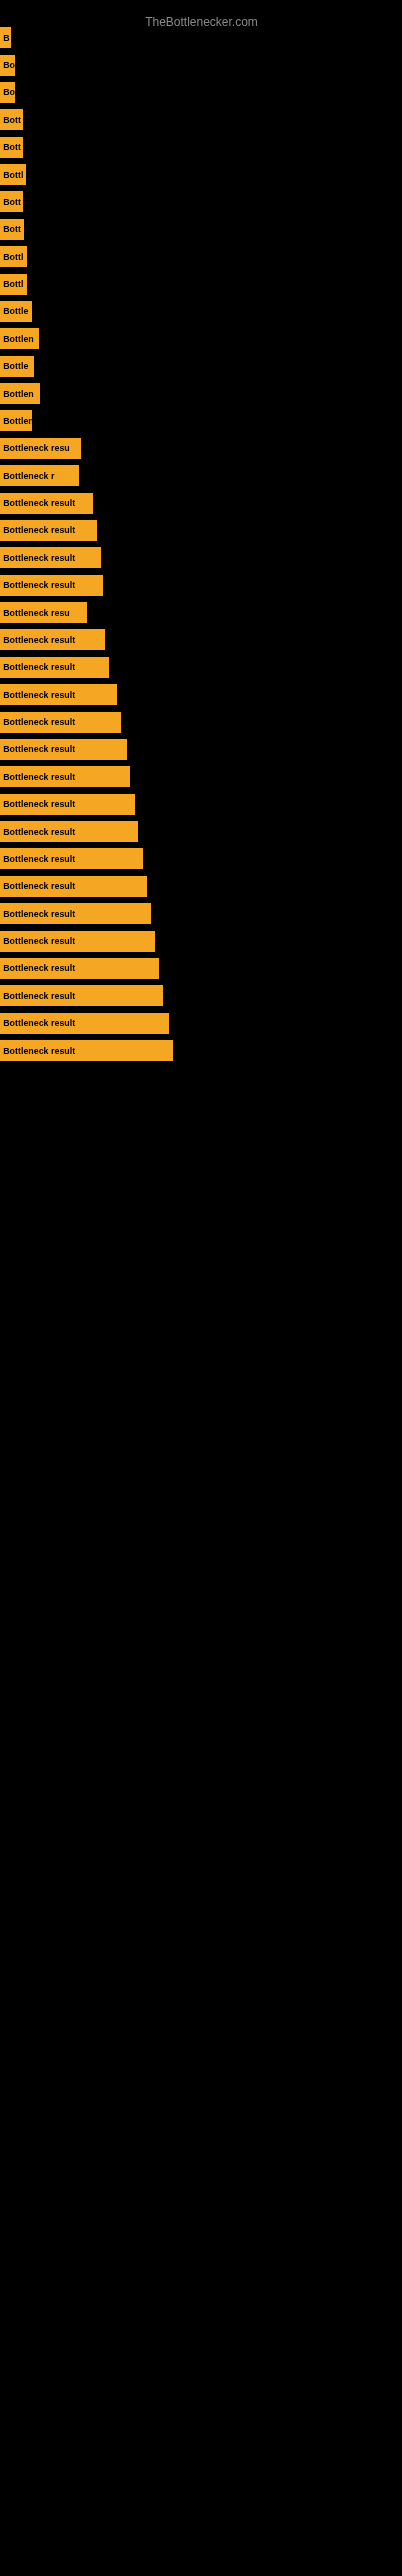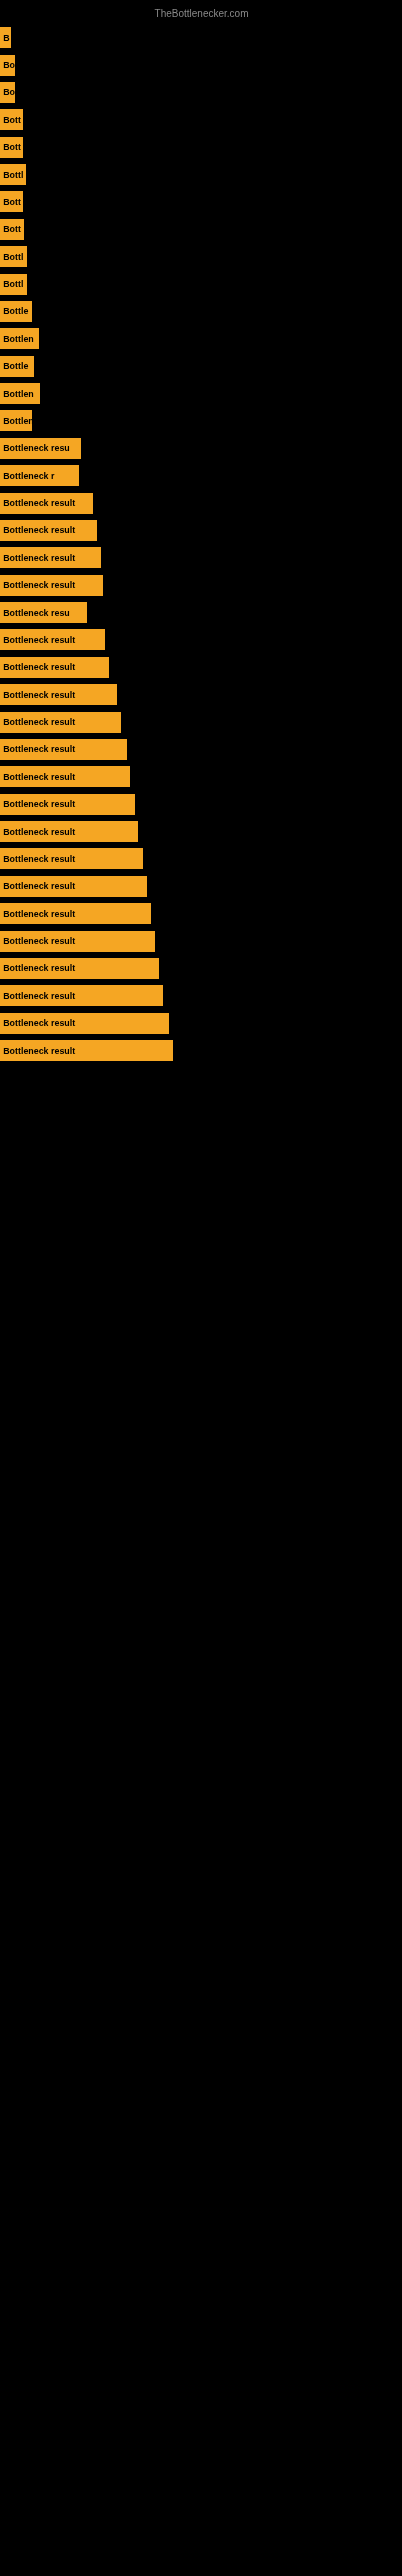--- a/index.html
+++ b/index.html
@@ -9,23 +9,23 @@
     }
     body {
       background-color: #000000;
       width: 403px;
       min-height: 2576px;
       font-family: Arial, sans-serif;
       position: relative;
     }
     .site-title {
       color: #888888;
-      font-size: 10px;
+      font-size: 12px;
       text-align: center;
-      padding: 8px 0;
+      padding: 15px 0;
       position: absolute;
       top: 0;
       left: 0;
       right: 0;
     }
     .bars-container {
       position: absolute;
       top: 24px;
       left: 0;
       right: 0;

